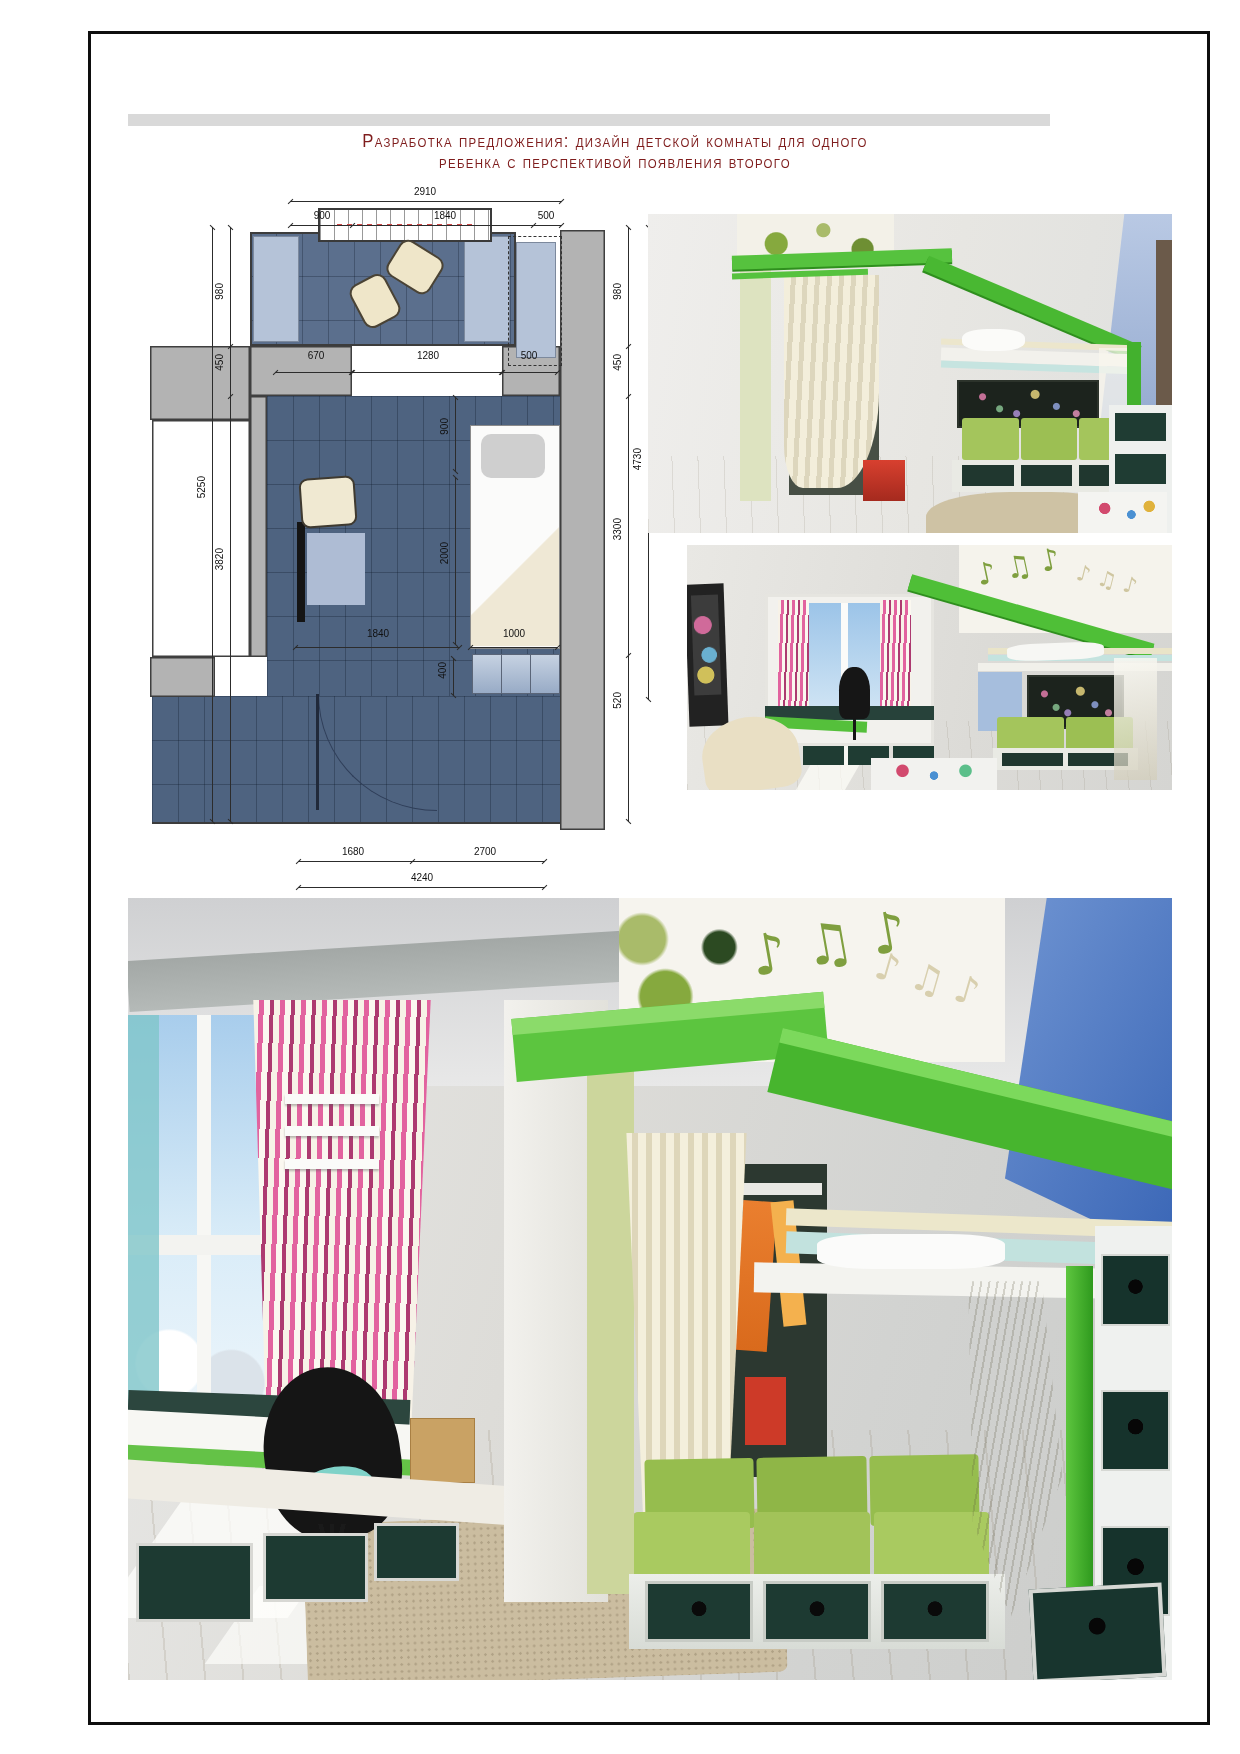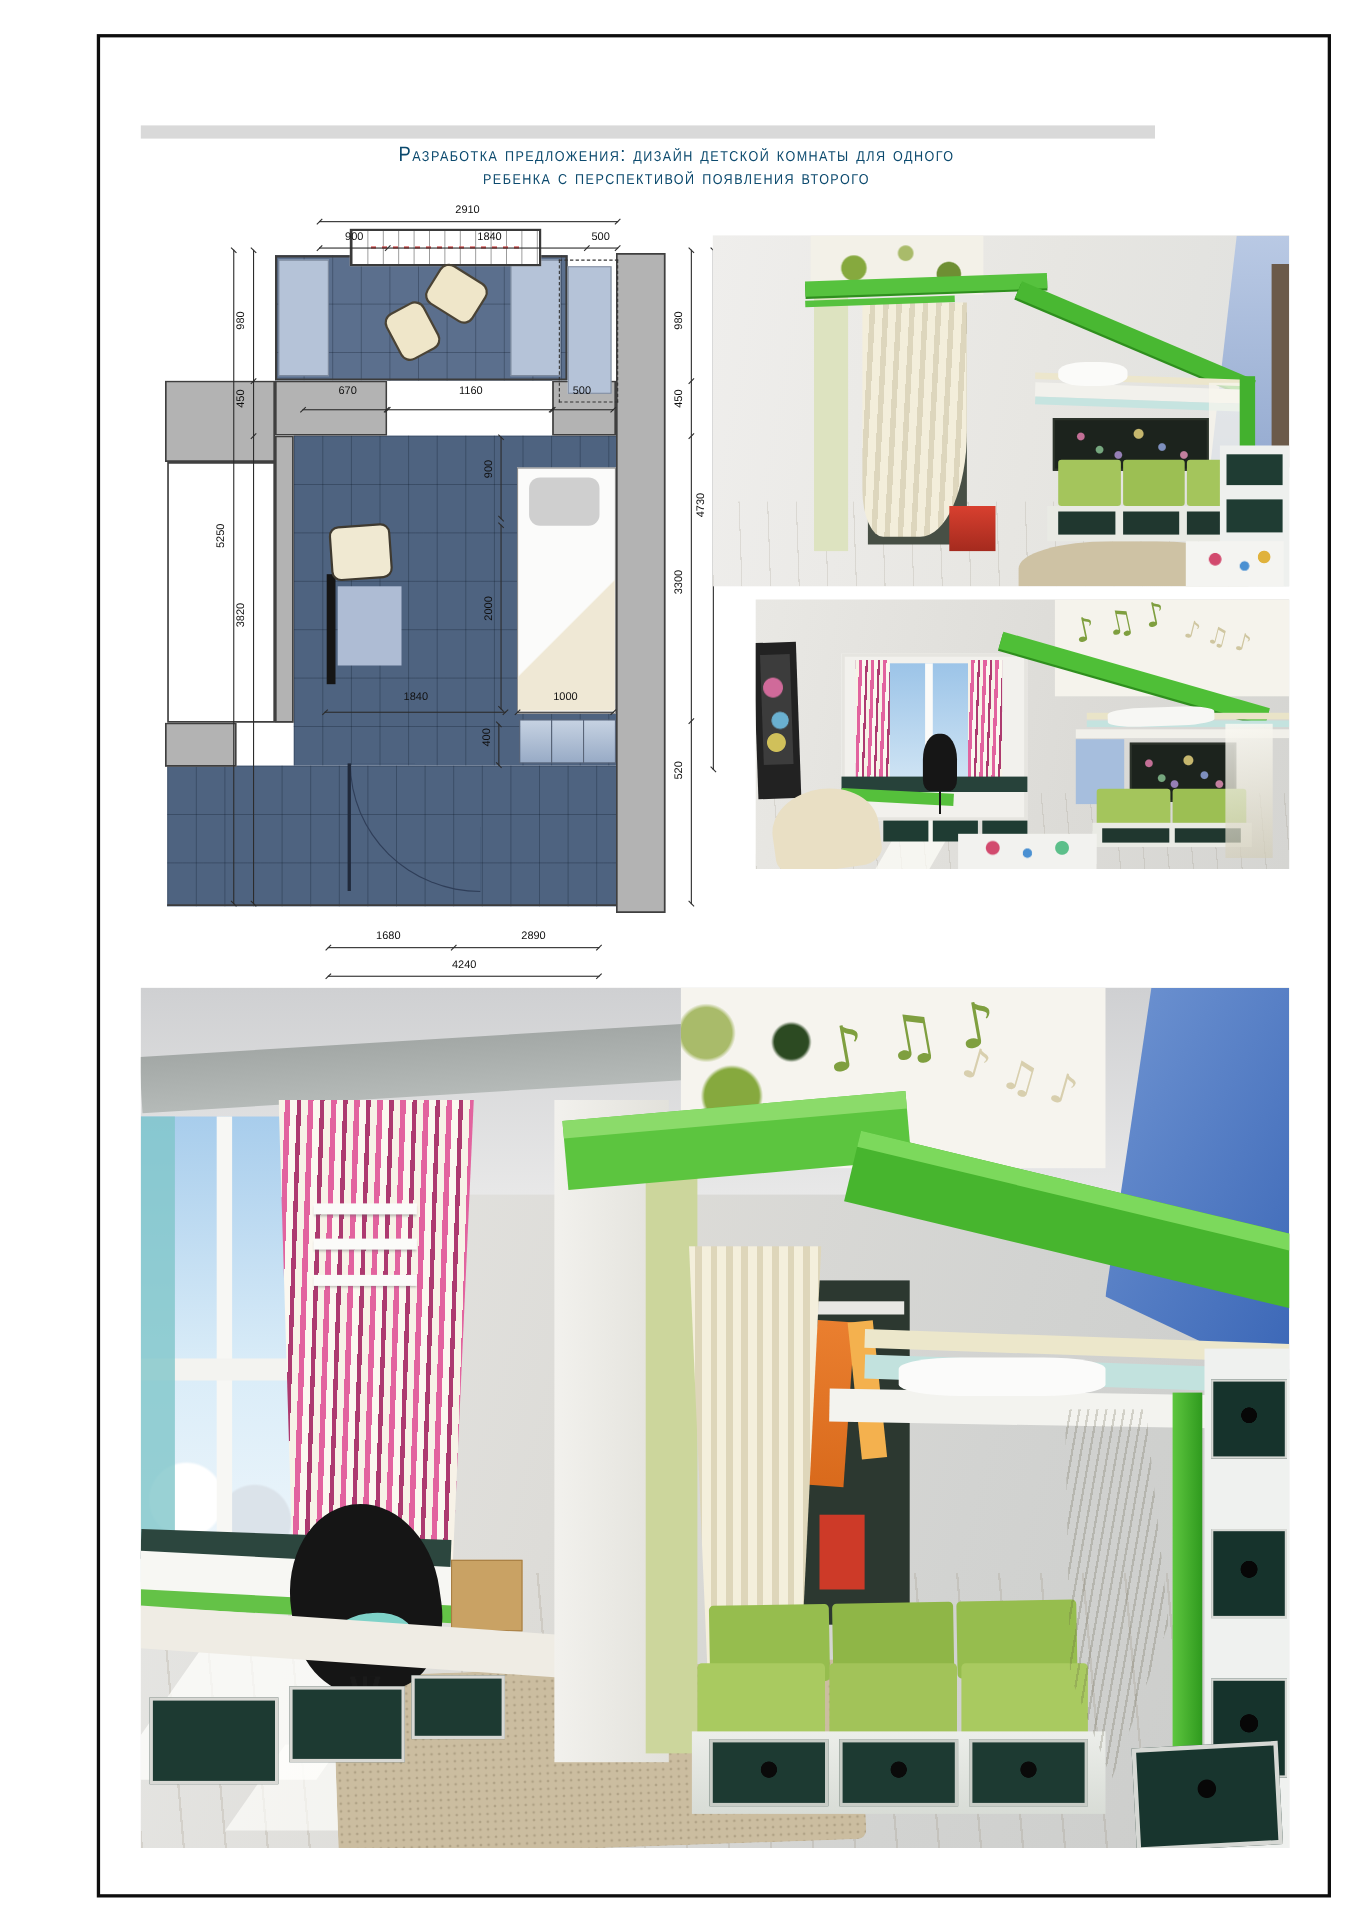--- a/index.html
+++ b/index.html
@@ -2,21 +2,21 @@
 <html><head>
 <meta charset="utf-8">
 <style>
   html,body{margin:0;padding:0;background:#fff;}
   .sheet{position:relative;width:1240px;height:1754px;background:#fff;font-family:"Liberation Sans",sans-serif;overflow:hidden;}
   .abs{position:absolute;}
   .frame{position:absolute;left:88px;top:31px;width:1116px;height:1688px;border:3px solid #0e0e0e;}
   .header-bar{position:absolute;left:128px;top:59px;width:922px;height:52px;background:#efefef;text-align:center;}
   .title{display:inline-block;margin-top:9px;font-size:33px;letter-spacing:5px;color:#161616;transform:scaleX(.82);transform-origin:center;white-space:nowrap;}
   .header-strip{position:absolute;left:128px;top:114px;width:922px;height:12px;background:#d9d9d9;}
-  .subtitle{position:absolute;left:220px;top:130px;width:790px;text-align:center;font-size:19px;line-height:21px;color:#0c4a6e;font-variant:small-caps;letter-spacing:1.5px;}
+  .subtitle{position:absolute;left:220px;top:130px;width:790px;text-align:center;font-size:19px;line-height:21px;color:#7f1d1d;font-variant:small-caps;letter-spacing:1.5px;}
   .subtitle div{transform:scaleX(.88);transform-origin:center;}
   
   .plan{position:absolute;left:150px;top:180px;width:512px;height:715px;}
   .dim{position:absolute;font-size:10px;color:#111;white-space:nowrap;transform:translateX(-50%);}
   .dimv{position:absolute;font-size:10px;color:#111;writing-mode:vertical-rl;transform:rotate(180deg);white-space:nowrap;}
   .dlh{position:absolute;height:1px;background:#2c2c2c;}
   .dlh::before,.dlh::after{content:"";position:absolute;top:-3px;width:1px;height:7px;background:#2c2c2c;transform:rotate(45deg);}
   .dlh::before{left:0;} .dlh::after{right:0;}
   .dlv{position:absolute;width:1px;background:#2c2c2c;}
   .dlv::before,.dlv::after{content:"";position:absolute;left:-3px;width:7px;height:1px;background:#2c2c2c;transform:rotate(45deg);}
@@ -106,21 +106,21 @@
     <i class="dlv" style="left:62px;top:47px;height:595px;"></i>
     <span class="dimv" style="left:46px;top:296px;">5250</span>
     <i class="dlv" style="left:80px;top:47px;height:595px;"></i>
     <span class="dimv" style="left:64px;top:103px;">980</span>
     <span class="dimv" style="left:64px;top:174px;">450</span>
     <span class="dimv" style="left:64px;top:368px;">3820</span>
     <i class="tick" style="left:80px;top:163px;"></i>
     <i class="tick" style="left:80px;top:213px;"></i>
 
     <span class="dim" style="left:166px;top:170px;">670</span>
-    <span class="dim" style="left:278px;top:170px;">1160</span>
+    <span class="dim" style="left:278px;top:170px;">1280</span>
     <span class="dim" style="left:379px;top:170px;">500</span>
     <i class="dlh" style="left:125px;top:192px;width:77px;"></i>
     <i class="dlh" style="left:202px;top:192px;width:150px;"></i>
     <i class="dlh" style="left:352px;top:192px;width:56px;"></i>
 
     <i class="dlv" style="left:305px;top:217px;height:75px;"></i>
     <span class="dimv" style="left:289px;top:238px;">900</span>
     <i class="dlv" style="left:305px;top:297px;height:168px;"></i>
     <span class="dimv" style="left:289px;top:362px;">2000</span>
     <span class="dim" style="left:228px;top:448px;">1840</span>
@@ -135,21 +135,21 @@
     <span class="dimv" style="left:462px;top:174px;">450</span>
     <span class="dimv" style="left:462px;top:338px;">3300</span>
     <span class="dimv" style="left:462px;top:512px;">520</span>
     <i class="tick" style="left:478px;top:163px;"></i>
     <i class="tick" style="left:478px;top:213px;"></i>
     <i class="tick" style="left:478px;top:472px;"></i>
     <i class="dlv" style="left:498px;top:47px;height:473px;"></i>
     <span class="dimv" style="left:482px;top:268px;">4730</span>
 
     <span class="dim" style="left:203px;top:666px;">1680</span>
-    <span class="dim" style="left:335px;top:666px;">2890</span>
+    <span class="dim" style="left:335px;top:666px;">2700</span>
     <i class="dlh" style="left:148px;top:681px;width:247px;"></i>
     <i class="tick" style="left:262px;top:678px;"></i>
     <span class="dim" style="left:272px;top:692px;">4240</span>
     <i class="dlh" style="left:148px;top:707px;width:247px;"></i>
   </div>
 
   <div class="photo" style="left:648px;top:214px;width:524px;height:319px;background:linear-gradient(100deg,#efeeec 0%,#e7e6e2 55%,#dfe0de 100%);">
     <div class="e" style="left:0;bottom:0;width:100%;height:24%;background:linear-gradient(180deg,#e7e0d2,#d9d2c0);background-image:repeating-linear-gradient(88deg,rgba(120,110,90,.15) 0 1px,transparent 1px 26px);"></div>
     <div class="e" style="left:53%;bottom:0;width:40%;height:13%;background:#cec2a4;border-radius:40% 40% 0 0/60% 60% 0 0;"></div>
     <div class="e" style="right:0;top:0;width:14%;height:70%;background:linear-gradient(180deg,#b9c9e4,#93a9cf);clip-path:polygon(35% 0,100% 0,100% 100%,0 100%);"></div>

